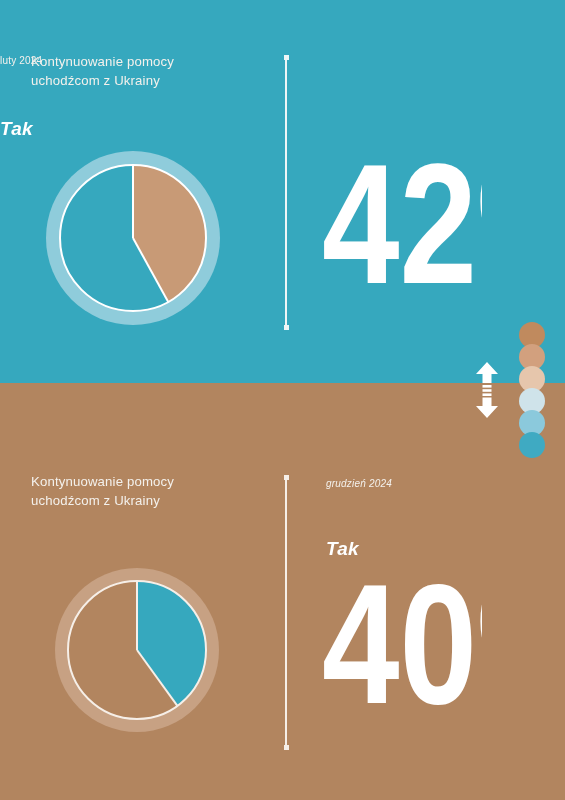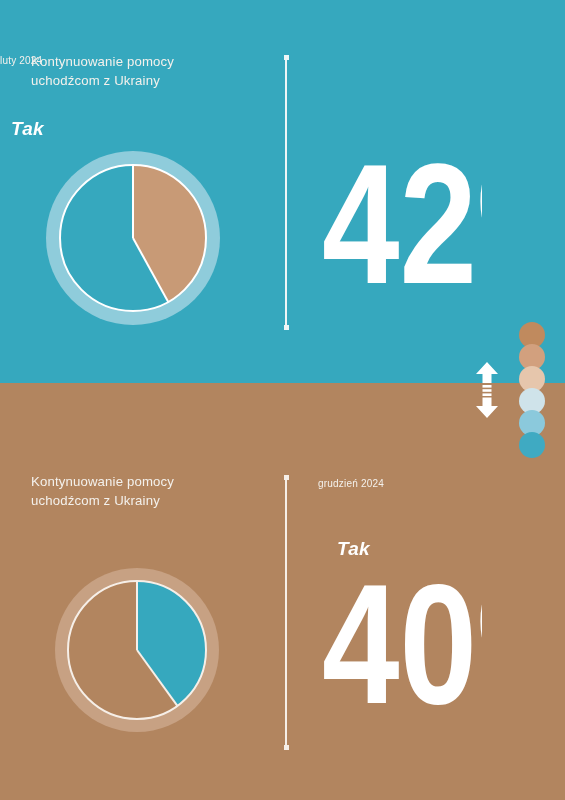--- a/index.html
+++ b/index.html
@@ -78,21 +78,20 @@
   }
   .stat-answer {
     position: absolute;
     left: 0;
     font-size: 19px;
     font-weight: bold;
     font-style: italic;
     letter-spacing: 0.3px;
     color: #FFFFFF;
     white-space: nowrap;
-    margin-left: 11px;
   }
   .panel-top .stat-date   { top: 55px; }
   .panel-top .stat-answer { top: 118px; }
   .panel-bottom .stat-date   { top: 478px; }
   .panel-bottom .stat-answer { top: 538px; }
 
   
   .bignum { position: absolute; left: 322px; }
   .panel-top .bignum { top: 155px; }
   .panel-bottom .bignum { top: 575px; }
@@ -181,21 +180,21 @@
         <line x1="85" y1="85" x2="85" y2="16" stroke="#F6EFE8" stroke-width="2"></line>
         <line x1="85" y1="85" x2="125.6" y2="141.1" stroke="#F6EFE8" stroke-width="2"></line>
       </svg>
     </div>
 
     <div class="divider divider-bottom brownish" style="top:92px;">
       <span class="cap top"></span>
       <span class="cap bottom"></span>
     </div>
 
-    <div class="stat-date" style="left:318px; top:95px;">grudzień 2024</div>
+    <div class="stat-date" style="left:326px; top:95px;font-style:italic;">grudzień 2024</div>
 
     <div class="stat-answer" style="left:326px; top:155px;">Tak</div>
 
     <div class="bignum" style="left:322px; top:192px;">
       <svg width="160" height="145" viewBox="0 0 160 145">
         <text x="0" y="128" font-family="'Liberation Sans Narrow','Liberation Sans',sans-serif" font-size="170" font-weight="bold" fill="#FFFFFF" transform="scale(0.82,1)">40%</text>
       </svg>
     </div>
   </div>
 

